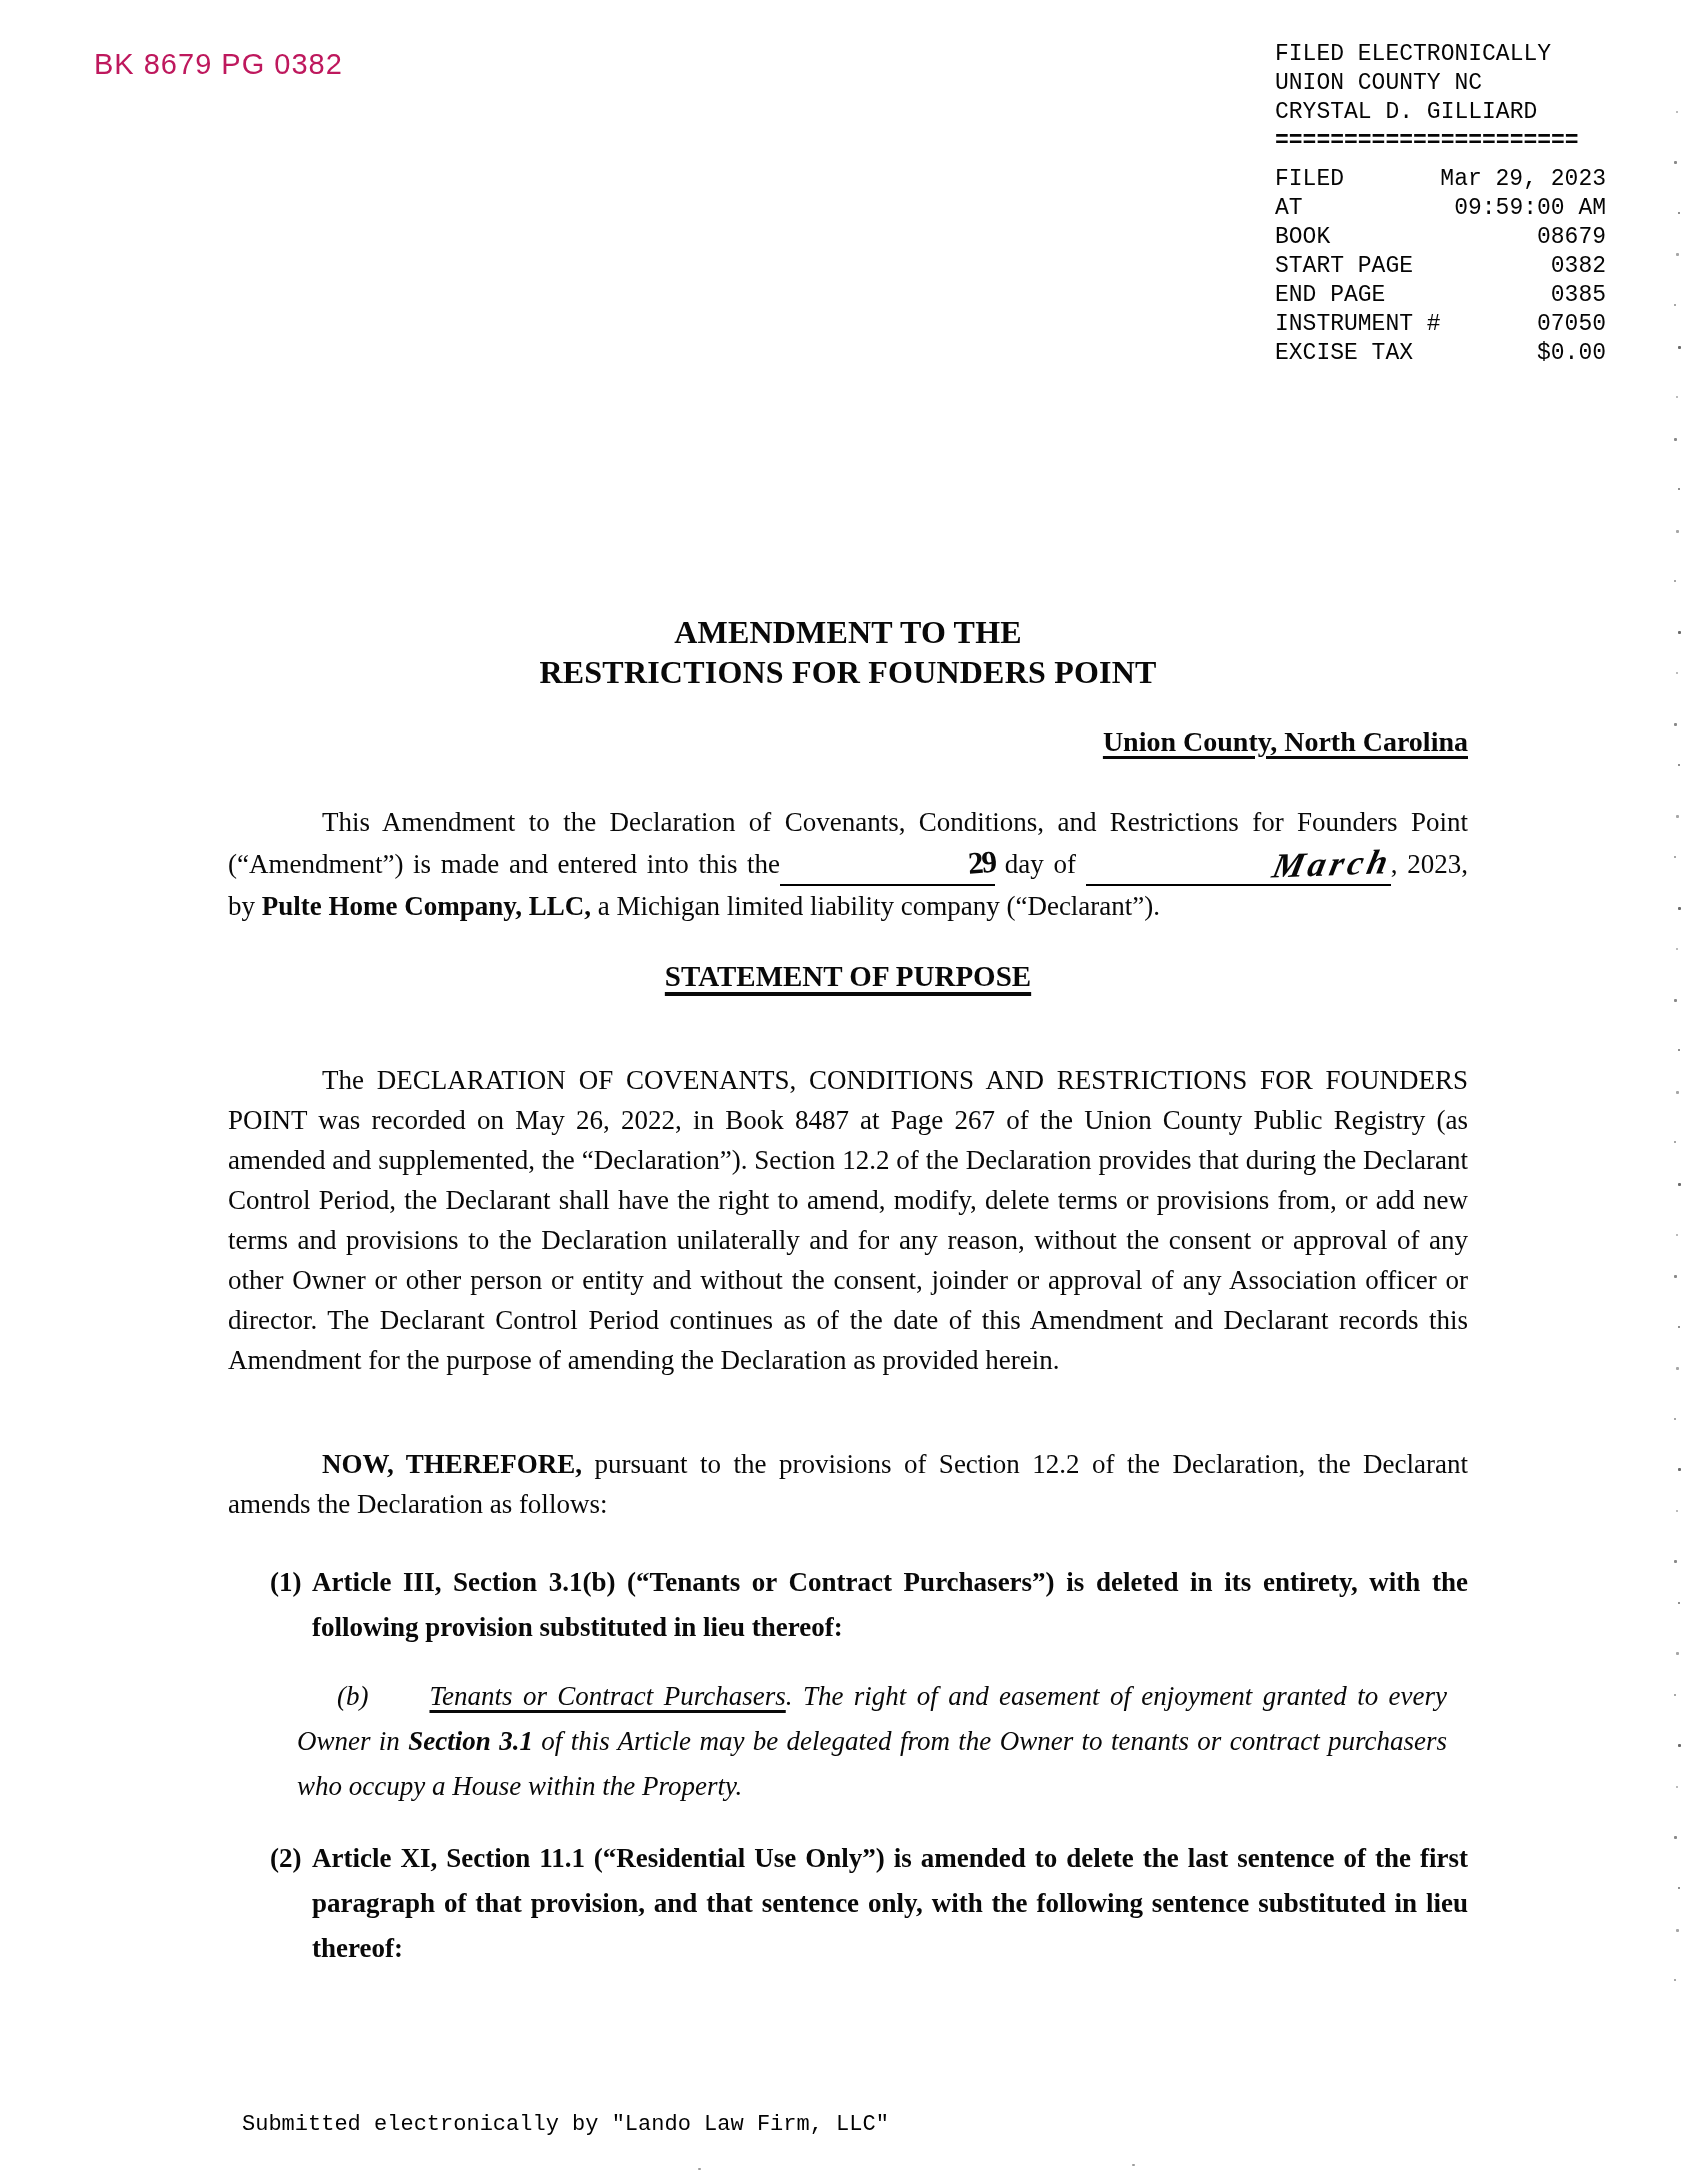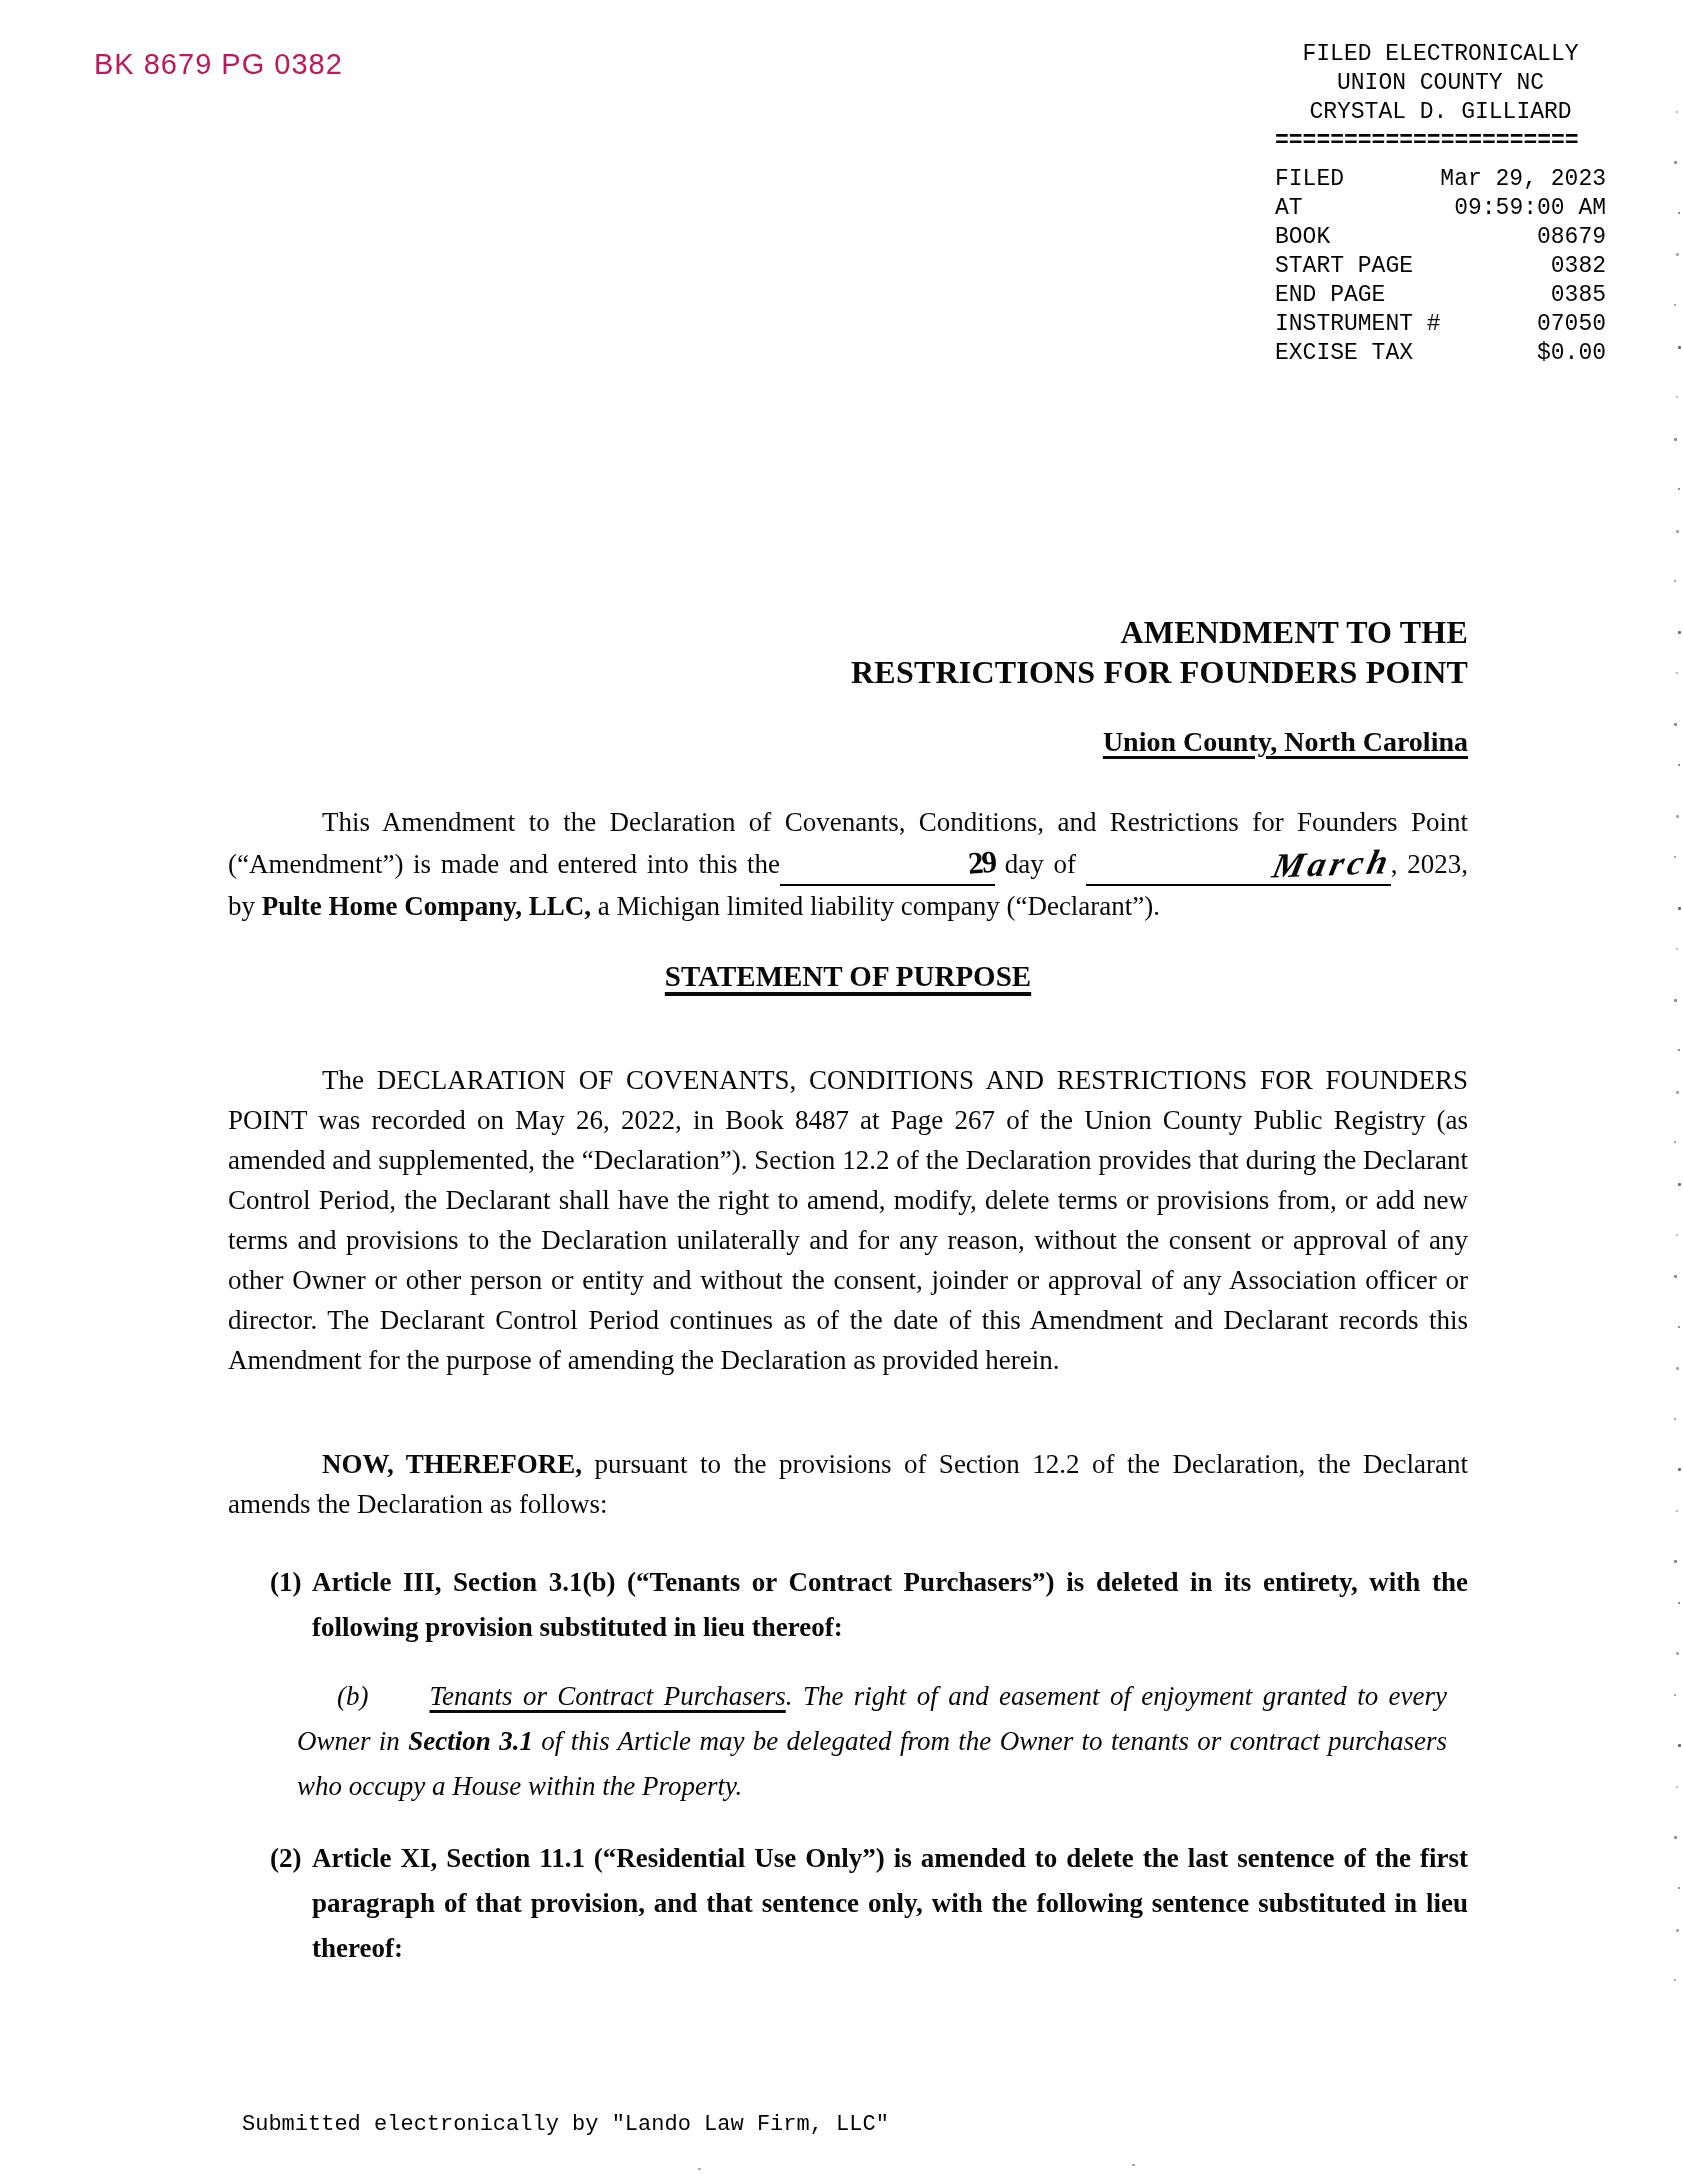--- a/index.html
+++ b/index.html
@@ -14,32 +14,32 @@
     font-family:"Liberation Sans","DejaVu Sans",sans-serif;
     font-size:29px; letter-spacing:1px; color:#be185d;
   }
 
   
   .stamp {
     position:absolute; left:1275px; top:40px; width:331px;
     font-family:"Liberation Mono","DejaVu Sans Mono",monospace;
     font-size:23px; line-height:29px; color:#050505;
   }
-  .stamp .office-line { text-align:center; white-space:pre; }
+  .stamp .office-line { text-align:left; white-space:pre; }
   .stamp .sep { text-align:left; letter-spacing:0px; font-weight:bold; white-space:nowrap; overflow:hidden; }
   .stamp .fields { margin-top:9px; }
   .stamp .field-row { display:flex; justify-content:space-between; white-space:pre;gap:44px; }
 
   
   .content {
     position:absolute; left:228px; top:612px; width:1240px;
     font-family:"Liberation Serif","DejaVu Serif",serif;
     font-size:27px; color:#090909;
   }
-  .title-line { text-align:right; font-weight:bold; font-size:32px; line-height:40px; letter-spacing:0.2px; }
+  .title-line { text-align:center; font-weight:bold; font-size:32px; line-height:40px; letter-spacing:0.2px; }
   .subtitle {
     text-align:right; font-weight:bold; font-size:28px; line-height:40px; margin-top:30px;
   }
   .subtitle span { text-decoration:underline; text-decoration-thickness:2.5px; text-underline-offset:5px; }
 
   .par { text-align:justify; line-height:40px; margin-top:64px; text-indent:94px; }
   .par.first { margin-top:40px; }
 
   .h2 { text-align:center; font-weight:bold; font-size:29px; line-height:40px; margin-top:30px; }
   .h2 span { text-decoration:underline; text-decoration-thickness:3.5px; text-underline-offset:6px; }

